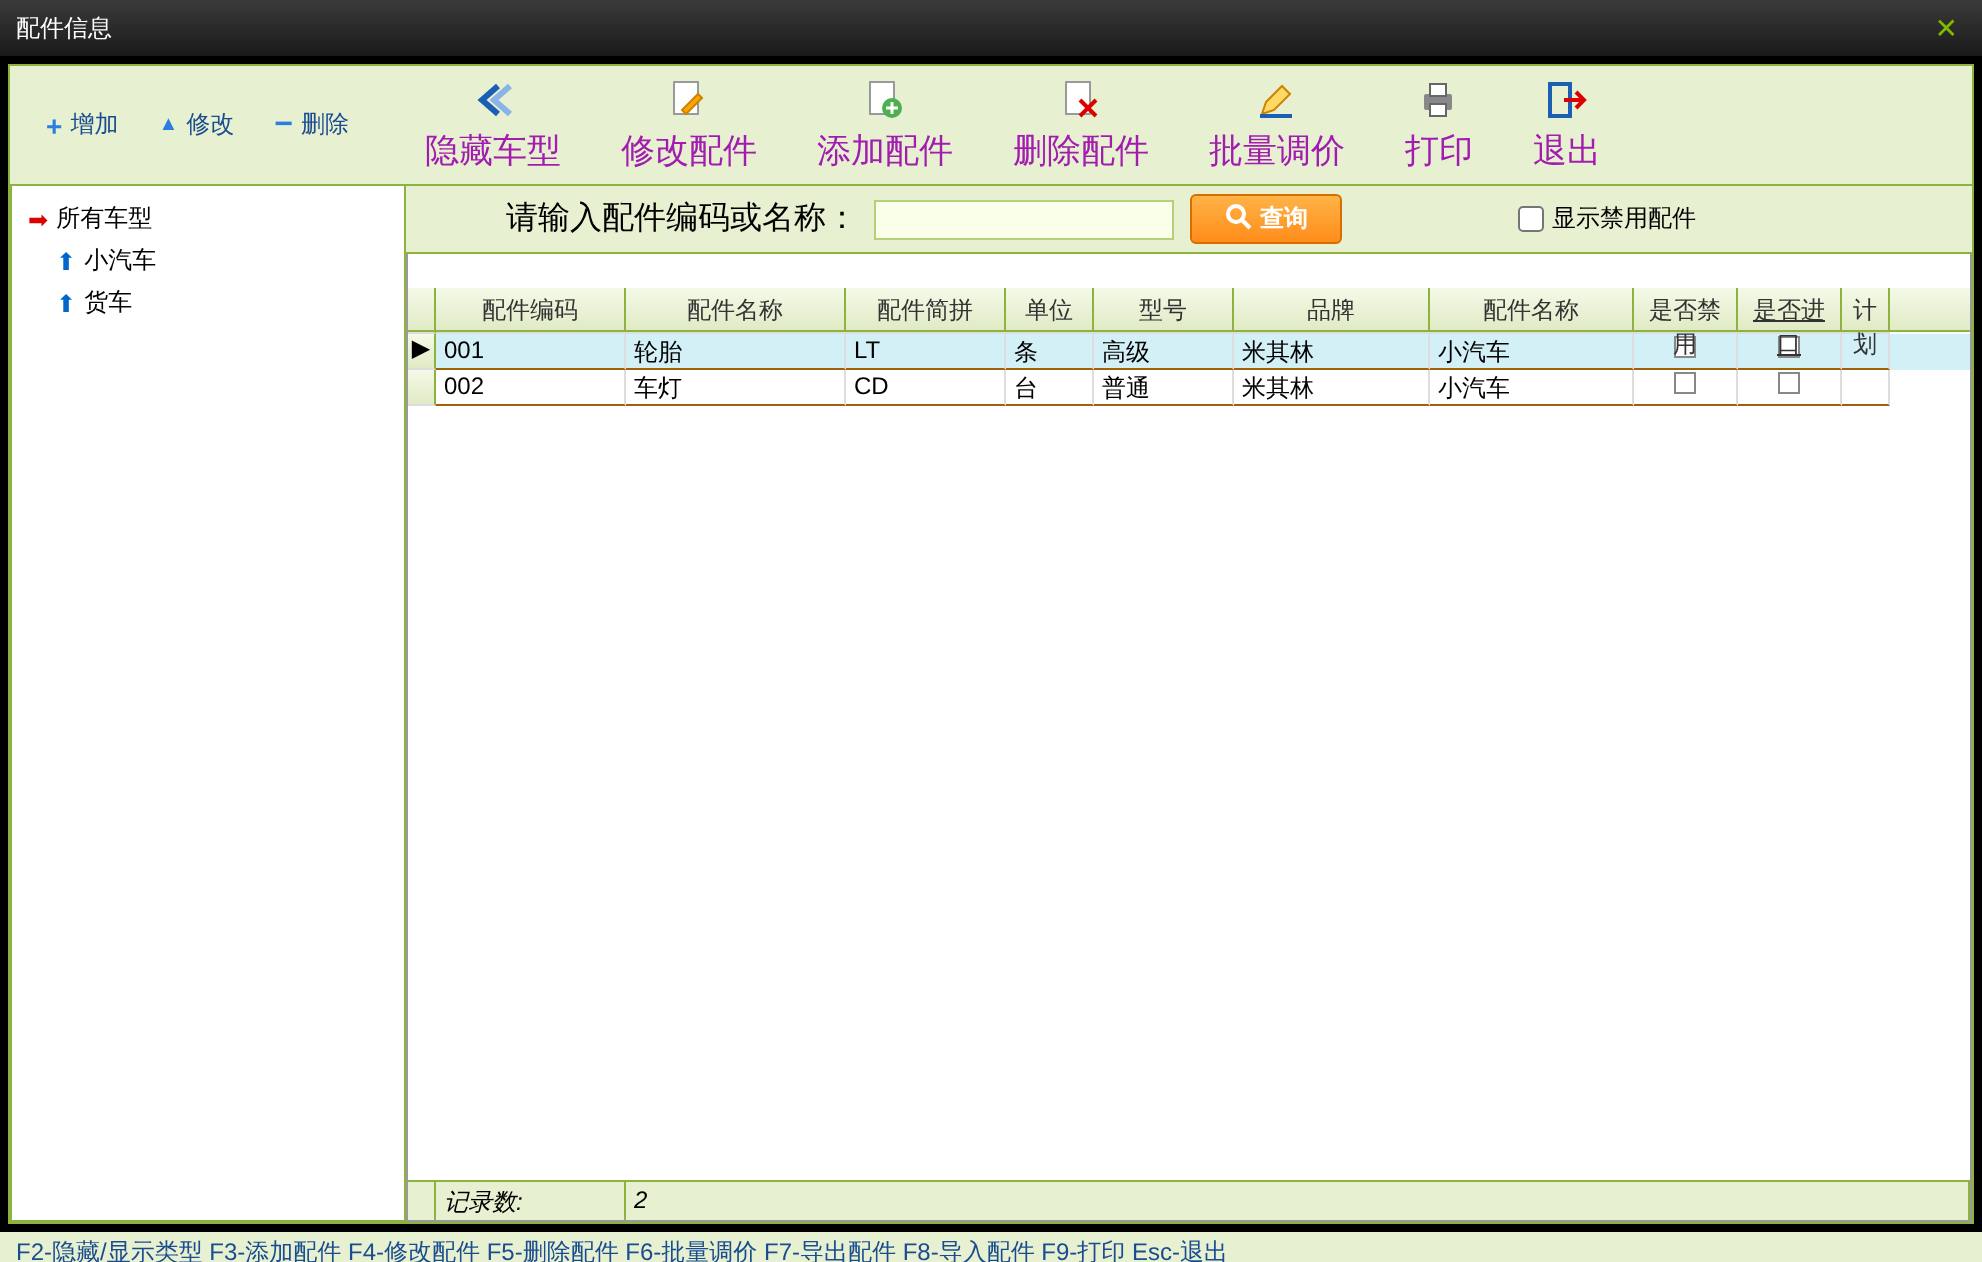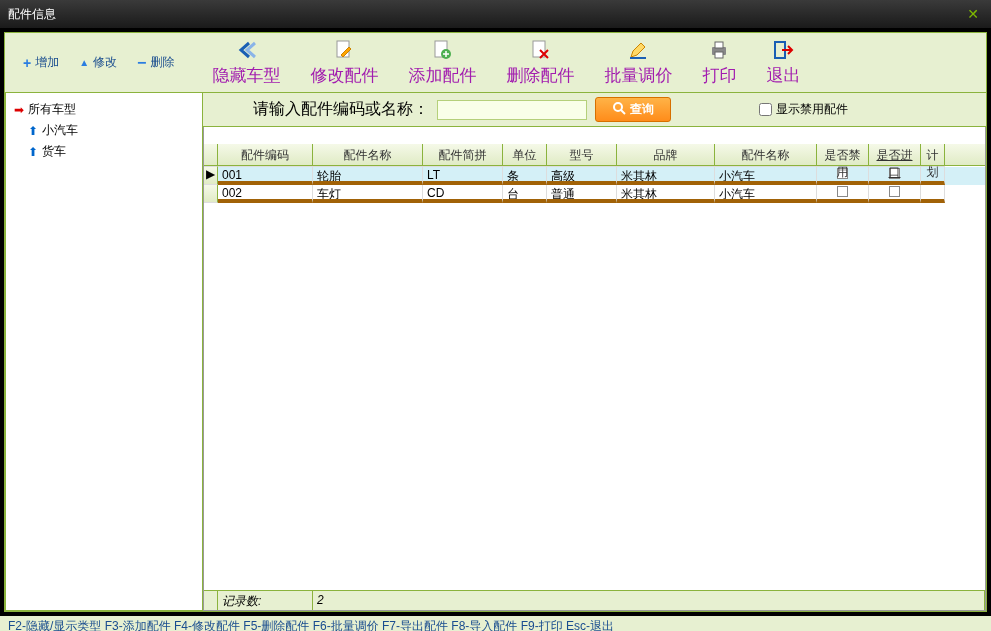--- a/index.html
+++ b/index.html
@@ -30,21 +30,21 @@
 .search-input { width: 150px; height: 20px; border: 1px solid #b5d07a; background: #f9ffe8; padding: 0 4px; }
 .query-btn { background: linear-gradient(to bottom, #ffb347, #ff8c1a); border: 1px solid #d66f00; border-radius: 3px; padding: 3px 16px; cursor: pointer; display: flex; align-items: center; gap: 4px; color: #fff; font-size: 12px; font-weight: bold; }
 .checkbox-wrap { display: flex; align-items: center; gap: 4px; margin-left: 80px; }
 .grid-area { flex: 1; background: #fff; border: 1px solid #999; border-top: none; overflow: auto; display: flex; flex-direction: column; position: relative; }
 .grid-header { display: flex; background: linear-gradient(to bottom, #f5f9e8, #e0ebc5); border-bottom: 1px solid #8bb33d; height: 22px; position: sticky; top: 17px; }
 .grid-header .cell { border-right: 1px solid #8bb33d; padding: 3px 4px; text-align: center; font-size: 12px; color: #333; }
 .grid-body { background: #fff; }
 .blank-row { display: flex; height: 18px; background: #fff; }
 .blank-row .cell { border-right: 1px solid #ddd; border-bottom: 1px solid #ddd; }
 .data-row { display: flex; height: 18px; font-size: 12px; }
-.data-row .cell { border-right: 1px solid #ddd; border-bottom: 4px solid #a16207; padding: 1px 4px; overflow: hidden; }
+.data-row .cell { border-right: 1px solid #ddd; border-bottom: 1px solid #a16207; padding: 1px 4px; overflow: hidden; }
 .data-row.selected { background: #d4f0f7; }
 .row-marker { width: 14px; text-align: center; color: #000; background: linear-gradient(to bottom, #f5f9e8, #e0ebc5); border-right: 1px solid #8bb33d; border-bottom: 1px solid #ddd; }
 .chk { display: inline-block; width: 11px; height: 11px; border: 1px solid #888; background: #fff; margin: auto; }
 .grid-footer { height: 20px; display: flex; border-top: 1px solid #8bb33d; background: #e7f0d1; font-size: 12px; font-style: italic; }
 .grid-footer .cell { border-right: 1px solid #8bb33d; padding: 2px 4px; }
 .statusbar { height: 18px; background: #e7f0d1; font-size: 12px; padding: 2px 8px; color: #1a4d8f; }
 .c-marker { width: 14px; }
 .c-code { width: 95px; }
 .c-name { width: 110px; }
 .c-pinyin { width: 80px; }

